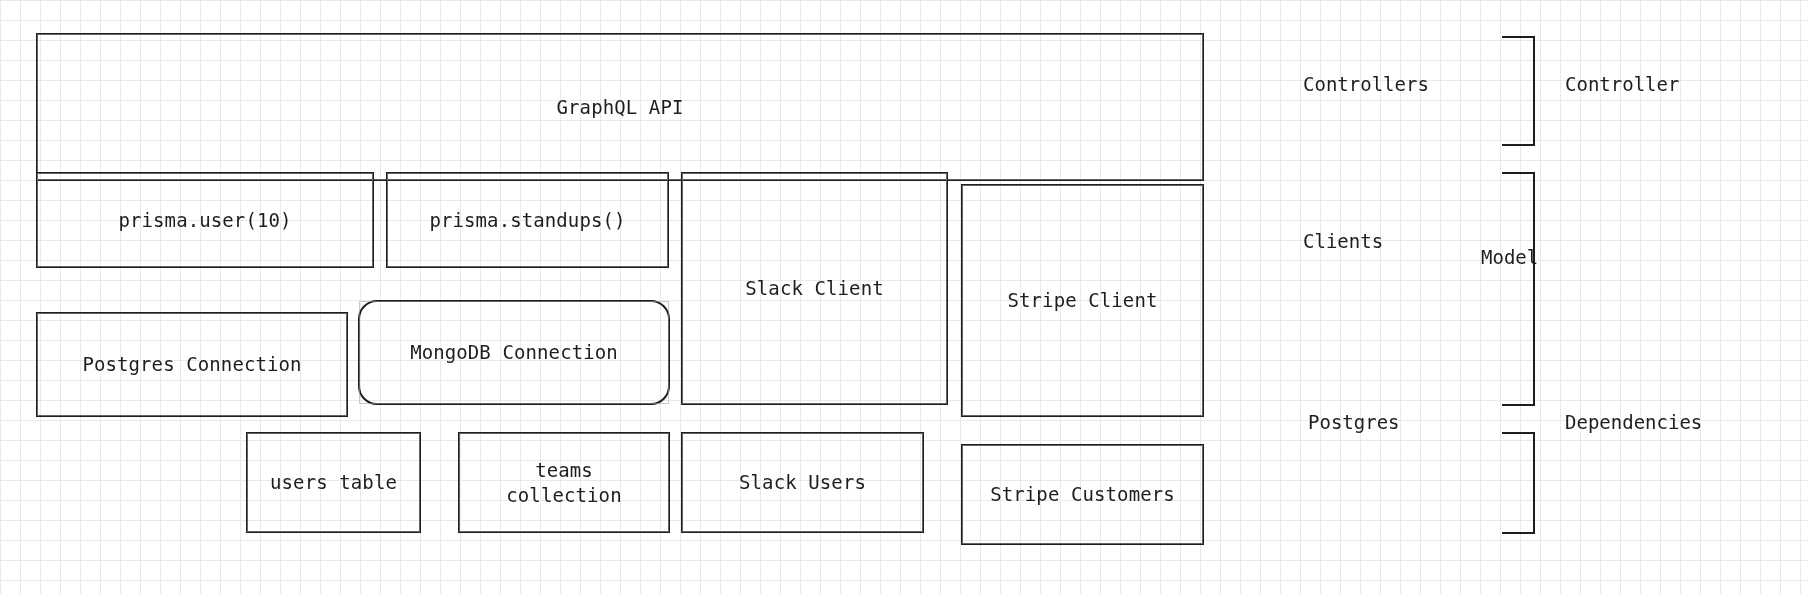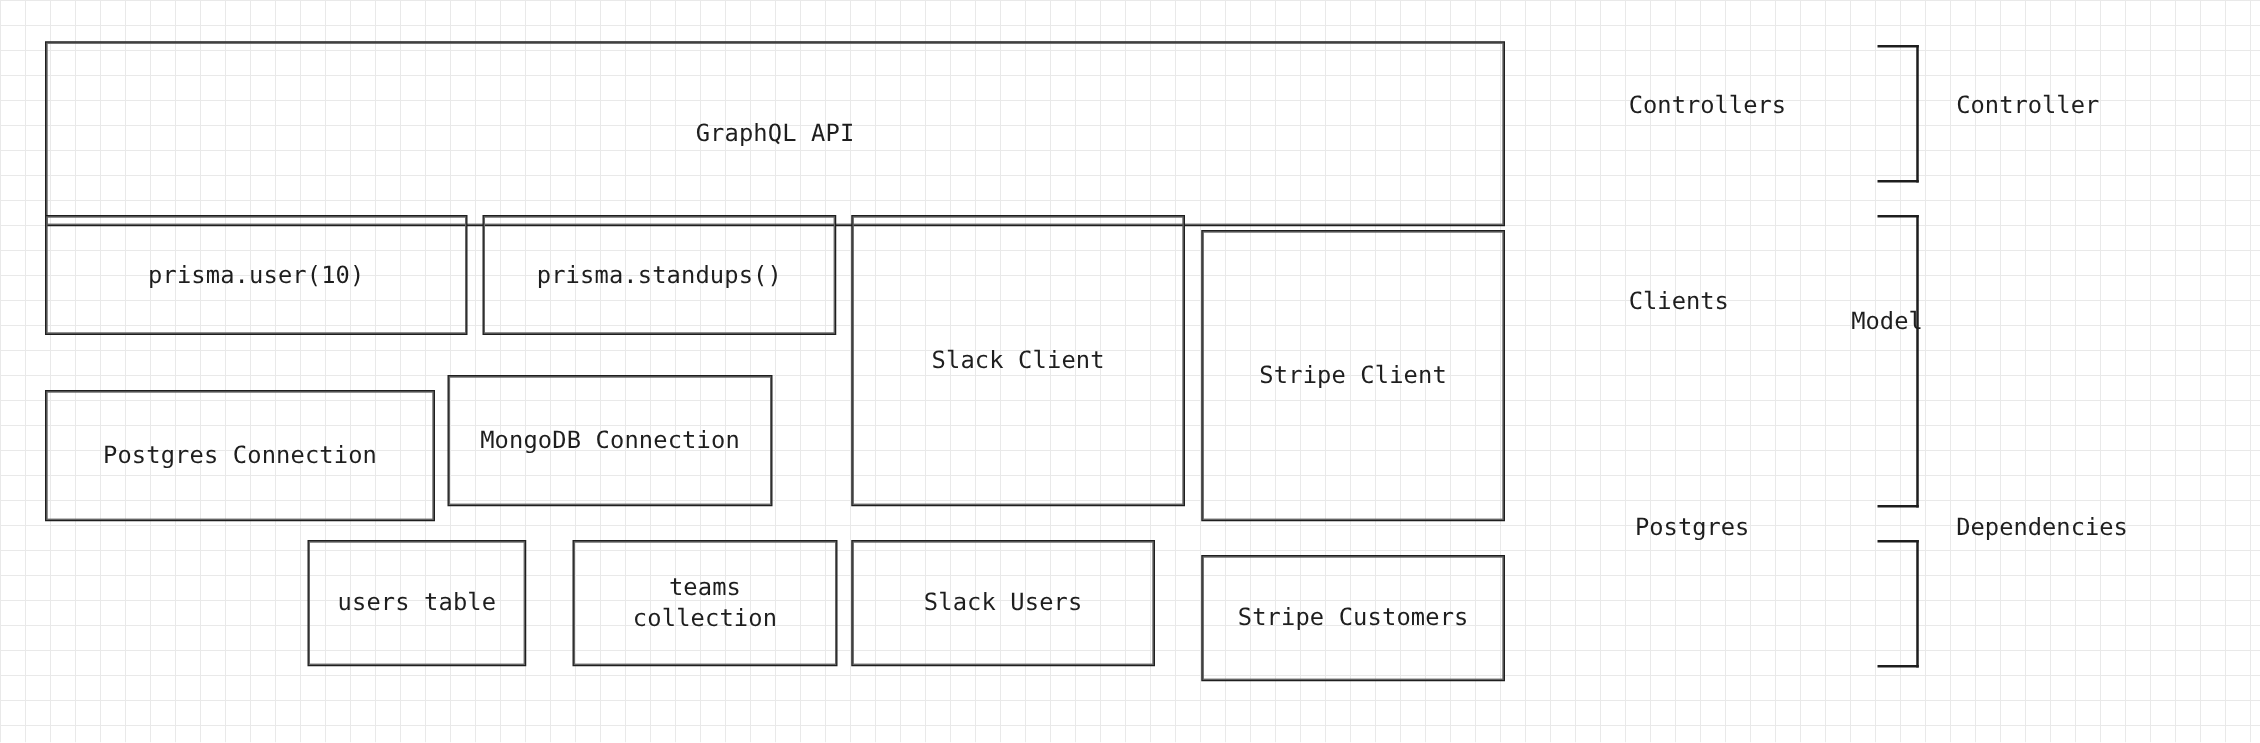--- a/index.html
+++ b/index.html
@@ -93,21 +93,21 @@
   </div>
 
   <div class="node" style="left:386px; top:172px; width:283px; height:96px;">
     <span class="node-label">prisma.standups()</span>
   </div>
 
   <div class="node" style="left:36px; top:300px; width:312px; height:105px;margin-top:12px;">
     <span class="node-label">Postgres Connection</span>
   </div>
 
-  <div class="node" style="left:358px; top:300px; width:260px; height:105px;">
+  <div class="node" style="left:358px; top:300px; width:312px; height:105px;border-radius:19px;">
     <span class="node-label">MongoDB Connection</span>
   </div>
 
   <div class="node" style="left:681px; top:172px; width:267px; height:233px;">
     <span class="node-label">Slack Client</span>
   </div>
 
   <div class="node" style="left:961px; top:172px; width:243px; height:233px;margin-top:12px;">
     <span class="node-label">Stripe Client</span>
   </div>

